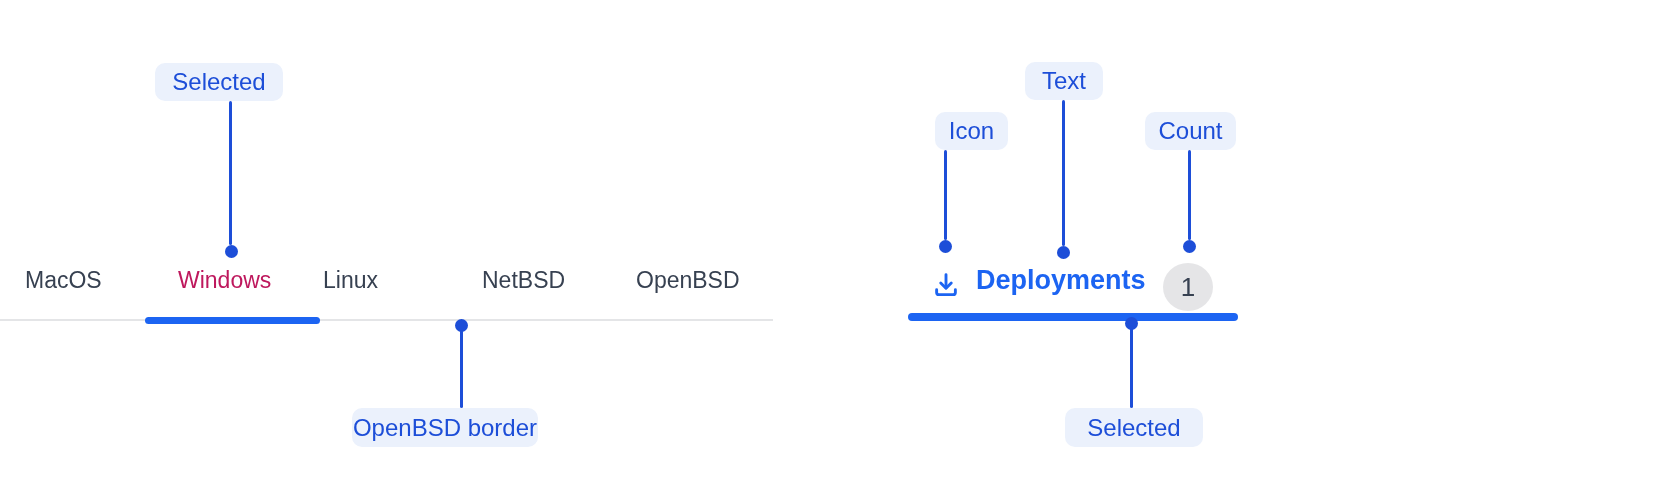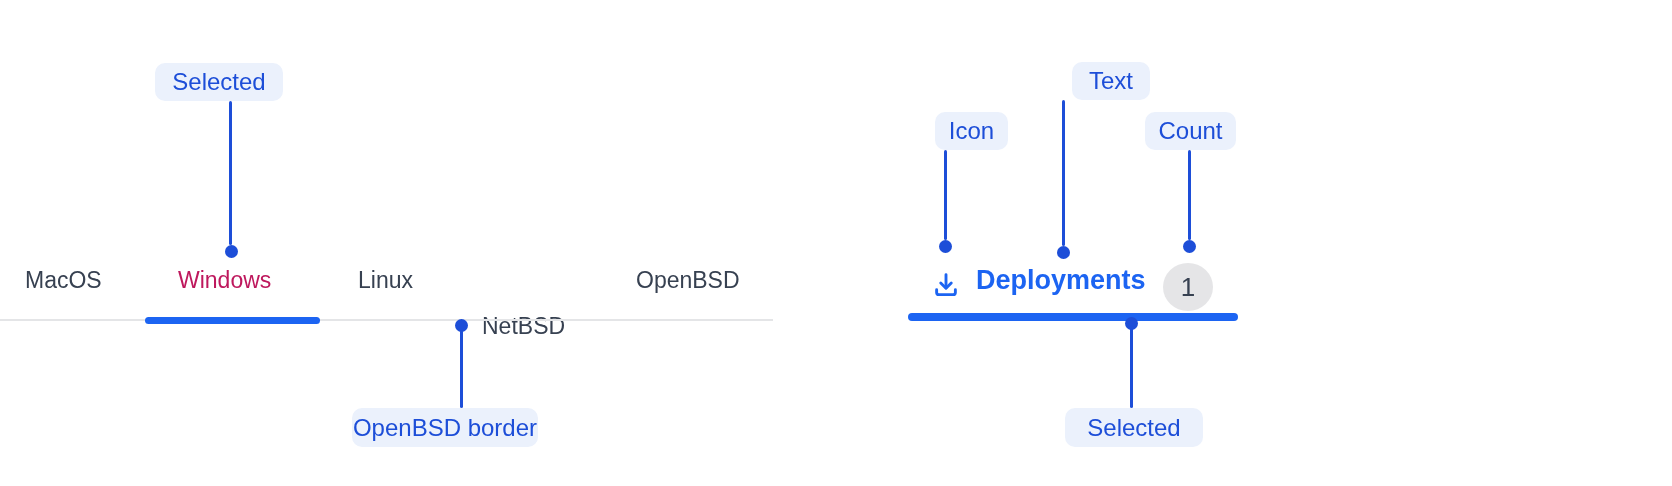--- a/index.html
+++ b/index.html
@@ -53,32 +53,32 @@
 <body>
 
 <div class="canvas">
 
   <div class="pill" style="left:155px;top:63px;width:128px;height:38px;">Selected</div>
   <div class="conn" style="left:229px;top:101px;height:144px;"></div>
   <div class="dot" style="left:225px;top:245px;"></div>
 
   <span class="tab" style="left:25px;">MacOS</span>
   <span class="tab selected" style="left:170px;">Windows</span>
-  <span class="tab" style="left:358px;">Linux</span>
-  <span class="tab" style="left:482px;margin-top:46px;">NetBSD</span>
+  <span class="tab" style="left:323px;">Linux</span>
+  <span class="tab" style="left:482px;">NetBSD</span>
   <span class="tab" style="left:636px;">OpenBSD</span>
 
   <div class="base-border"></div>
   <div class="underline"></div>
 
   <div class="dot" style="left:455px;top:319px;"></div>
   <div class="conn" style="left:460px;top:330px;height:78px;"></div>
   <div class="pill" style="left:352px;top:408px;width:186px;height:39px;">OpenBSD border</div>
 
-  <div class="pill" style="left:1025px;top:62px;width:78px;height:38px;margin-left:47px;">Text</div>
+  <div class="pill" style="left:1025px;top:62px;width:78px;height:38px;">Text</div>
   <div class="conn" style="left:1062px;top:100px;height:146px;"></div>
   <div class="dot" style="left:1057px;top:246px;"></div>
 
   <div class="pill" style="left:911px;top:112px;width:73px;height:38px;margin-left:24px;">Icon</div>
   <div class="conn" style="left:944px;top:150px;height:90px;"></div>
   <div class="dot" style="left:939px;top:240px;"></div>
 
   <div class="pill" style="left:1145px;top:112px;width:91px;height:38px;">Count</div>
   <div class="conn" style="left:1188px;top:150px;height:90px;"></div>
   <div class="dot" style="left:1183px;top:240px;"></div>

